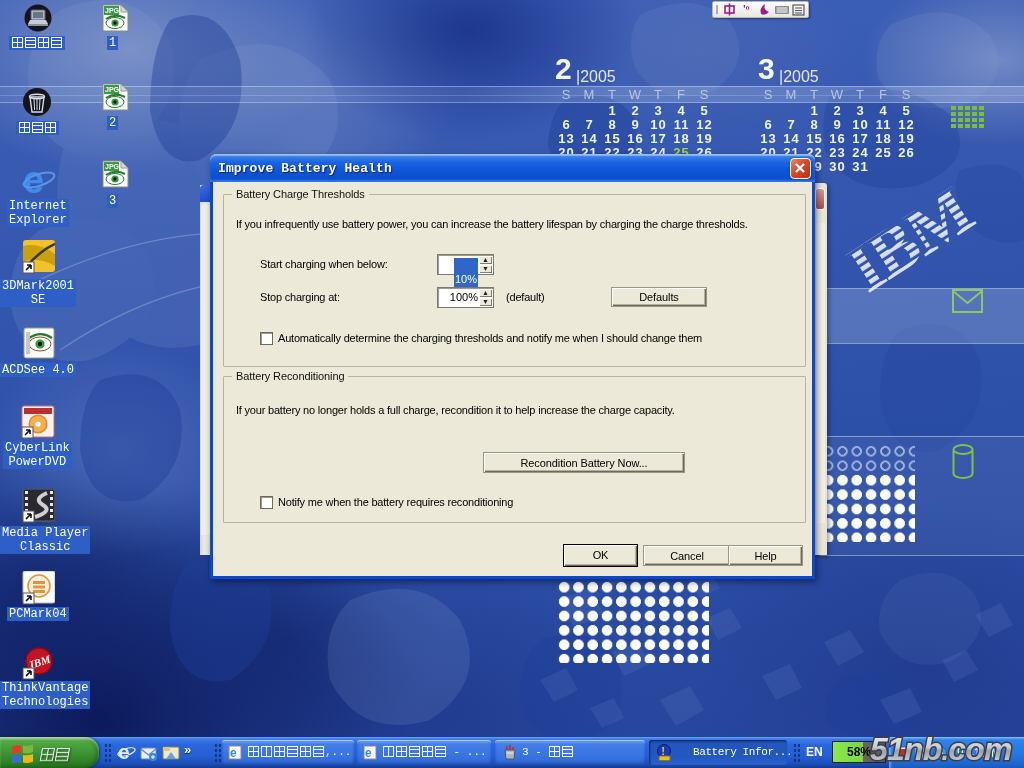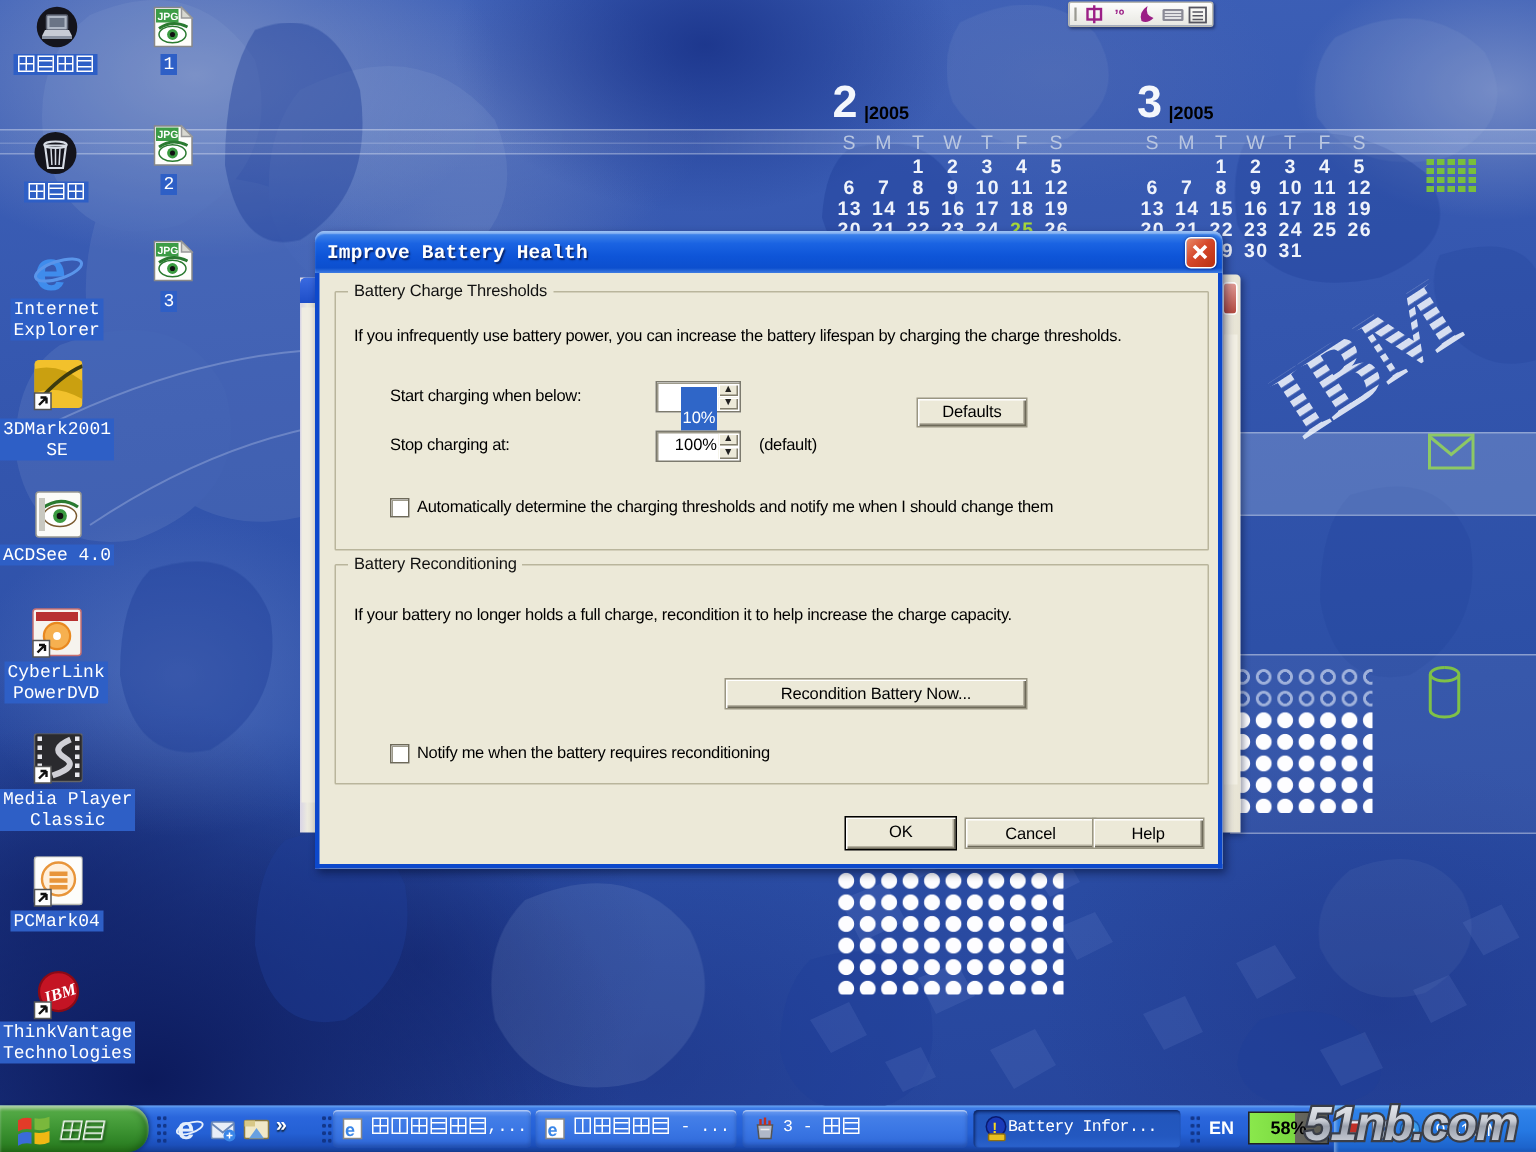--- a/index.html
+++ b/index.html
@@ -12,21 +12,21 @@
 radial-gradient(ellipse 220px 120px at 700px 50px, rgba(88,110,178,.35) 0%, rgba(88,110,178,0) 70%),
 radial-gradient(ellipse 190px 120px at 1000px 60px, rgba(144,161,206,.65) 0%, rgba(144,161,206,0) 72%),
 radial-gradient(ellipse 190px 150px at 120px 450px, rgba(104,132,200,.5) 0%, rgba(104,132,200,0) 72%),
 radial-gradient(ellipse 430px 330px at 100px 720px, rgba(12,26,92,1) 0%, rgba(12,26,92,0) 74%),radial-gradient(ellipse 260px 220px at 30px 600px, rgba(16,32,104,.6) 0%, rgba(16,32,104,0) 72%),radial-gradient(ellipse 220px 170px at 280px 640px, rgba(18,36,110,.55) 0%, rgba(18,36,110,0) 72%),
 radial-gradient(ellipse 280px 200px at 430px 710px, rgba(26,48,128,.5) 0%, rgba(26,48,128,0) 72%),
 radial-gradient(ellipse 300px 220px at 920px 670px, rgba(28,50,132,.5) 0%, rgba(28,50,132,0) 75%),
 linear-gradient(175deg,#3e61b8 0%,#3456ae 35%,#2c4fa6 65%,#26459c 100%)}
 .band{left:0;width:1024px;background:linear-gradient(90deg,rgba(215,230,252,.07) 0%,rgba(215,230,252,.1) 45%,rgba(215,230,252,.22) 56%,rgba(215,230,252,.24) 100%);border-top:1px solid rgba(255,255,255,.34);border-bottom:1px solid rgba(255,255,255,.30)}
 .cal{color:#e9eef7}
 .mnum{font-size:30px;font-weight:bold;color:#f4f7fc}
-.myr{font-size:12px;font-weight:bold;color:#000000}
+.myr{font-size:16px;font-weight:normal;color:#e5e5e5}
 .crow{height:14px;line-height:14px;font-size:13px;white-space:nowrap;letter-spacing:1px;color:#eff3fb}
 .crow b{display:inline-block;width:23px;text-align:center;font-weight:bold}
 .chead b{color:#b9c6e0;font-weight:normal}
 .green{color:#a6d63a;font-weight:bold}
 .dotsB{background:radial-gradient(circle,#fdfdff 0 5px,rgba(255,255,255,0) 5.6px);background-size:14.3px 14.4px;background-position:1px 1px}
 .dotsO{background:radial-gradient(circle,rgba(255,255,255,0) 0 3.1px,rgba(230,238,252,.6) 3.3px 4.9px,rgba(255,255,255,0) 5.5px);background-size:14.3px 14.5px;background-position:1px 0}
 .cj,.cj2,.cj3{display:inline-block;border:1px solid #fff;vertical-align:-2px;margin:0 1px}
 .cj{background:linear-gradient(#fff,#fff) 50% 50%/100% 1px no-repeat,linear-gradient(#fff,#fff) 50% 50%/1px 100% no-repeat}
 .cj2{background:linear-gradient(#fff,#fff) 50% 30%/100% 1px no-repeat,linear-gradient(#fff,#fff) 50% 70%/100% 1px no-repeat}
 .cj3{background:linear-gradient(#fff,#fff) 50% 50%/1px 100% no-repeat}
@@ -330,21 +330,21 @@
 <div id="dbody">
 <div class="grp" style="left:10px;top:12px;width:583px;height:173px">
 <div class="gcap">Battery Charge Thresholds</div>
 <div class="dtxt" style="left:12px;top:22px">If you infrequently use battery power, you can increase the battery lifespan by charging the charge thresholds.</div>
 <div class="dtxt" style="left:36px;top:62px">Start charging when below:</div>
 <div class="spin" style="left:213px;top:59px">
             <span style="position:absolute;right:15px;top:3px;font-size:11px;background:#2f66c8;color:#fff;padding:15px 1px">10%</span>
 <div class="spb" style="top:1px">▲</div>
             <div class="spb" style="top:10px">▼</div>
           </div>
-<div class="btn" style="left:387px;top:70px;width:74px;height:20px;line-height:19px">Defaults</div>
+<div class="btn" style="left:387px;top:92px;width:96px;height:20px;line-height:19px">Defaults</div>
 <div class="dtxt" style="left:36px;top:95px">Stop charging at:</div>
 <div class="spin" style="left:213px;top:92px">
             <span style="position:absolute;right:15px;top:3px;font-size:11px;color:#000">100%</span>
 <div class="spb" style="top:1px">▲</div>
             <div class="spb" style="top:10px">▼</div>
           </div>
 <div class="dtxt" style="left:282px;top:95px">(default)</div>
 <div class="cb" style="left:36px;top:137px"></div>
 <div class="dtxt" style="left:54px;top:136px">Automatically determine the charging thresholds and notify me when I should change them</div>
 </div>
@@ -411,21 +411,21 @@
           <path d="M5 9 L11 9" stroke="#eee"></path>
         </svg>
 <span style="margin-left:27px">3 - <span class="cj c11"></span><span class="cj2 c11"></span></span>
 </div>
 <div class="tbtn" style="left:649px;width:138px;background:linear-gradient(180deg,#1c48a4 0%,#2256bc 15%,#2358c0 70%,#2a62cc 100%);box-shadow:inset 1px 1px 2px rgba(0,10,50,.6)">
 <svg class="ab" style="left:7px;top:4px" width="17" height="17">
           <circle cx="8" cy="7" r="6.5" fill="#1a3ab8" stroke="#0a1a70"></circle>
           <text x="5.5" y="11" font-size="10" font-weight="bold" fill="#f8d820" font-family="Liberation Sans">!</text>
           <rect x="3" y="12" width="11" height="4.5" rx="1" fill="#e8c020" stroke="#907010"></rect>
         </svg>
-<span style="margin-left:23px;letter-spacing:-.4px">Battery Infor...</span>
+<span style="margin-left:44px;letter-spacing:-.4px">Battery Infor...</span>
 </div>
 <div class="tsep" style="left:793px"></div>
 <div class="ab" style="left:806px;top:8px;color:#fff;font-size:12px;font-family:'Liberation Sans';font-weight:bold">EN</div>
 <div class="ab" style="left:832px;top:4px;width:54px;height:22px;border:1px solid #222;background:linear-gradient(90deg,#8ae84c 0%,#7ad840 58%,#686860 58%,#585850 100%);color:#000;font-size:12px;font-weight:bold;text-align:center;line-height:21px;font-family:'Liberation Sans'">58%</div>
 <div class="ab" style="left:889px;top:0;width:135px;height:31px;background:linear-gradient(180deg,#51a4f4 0%,#2f83ea 10%,#2578e2 55%,#1d64cc 90%,#1856b8 100%);box-shadow:inset 2px 1px 2px rgba(255,255,255,.35)">
 <svg class="ab" style="left:8px;top:8px" width="60" height="16">
           <rect x="0" y="2" width="13" height="12" rx="1" fill="#e8e8f0" stroke="#667"></rect>
           <rect x="2" y="4" width="9" height="6" fill="#c03028"></rect>
           <rect x="18" y="2" width="13" height="12" rx="1" fill="#cfe0f4" stroke="#667"></rect>
           <path d="M20 10 L24 5 L28 10" stroke="#2a6ad0" fill="none" stroke-width="1.5"></path>

